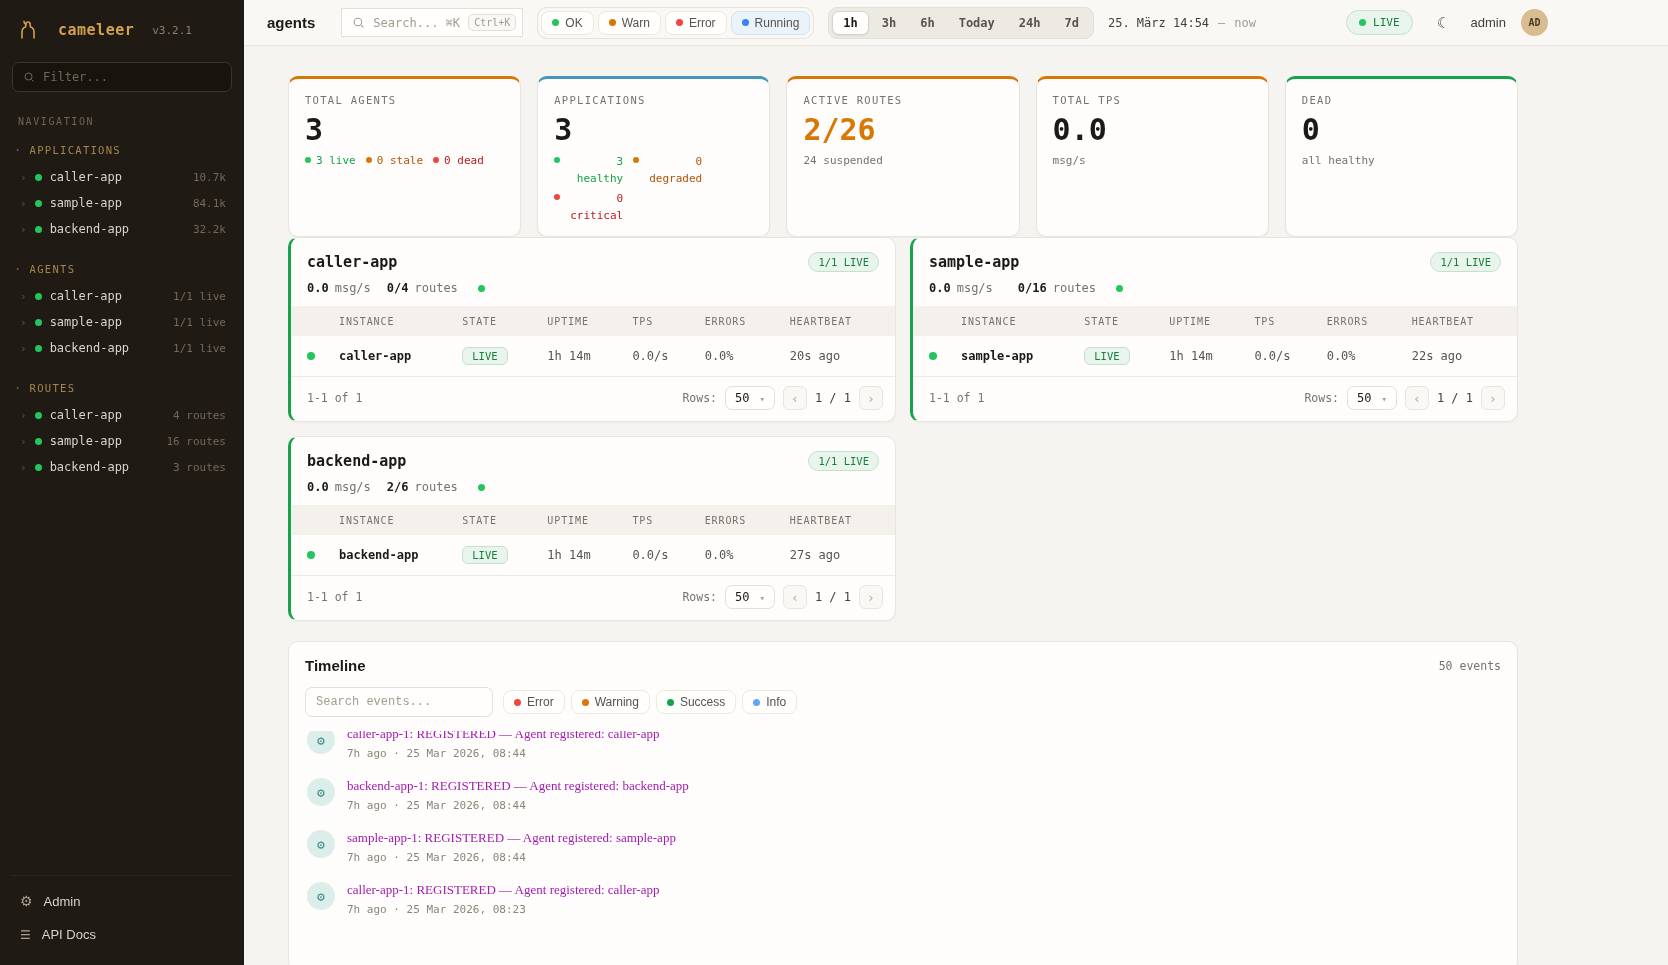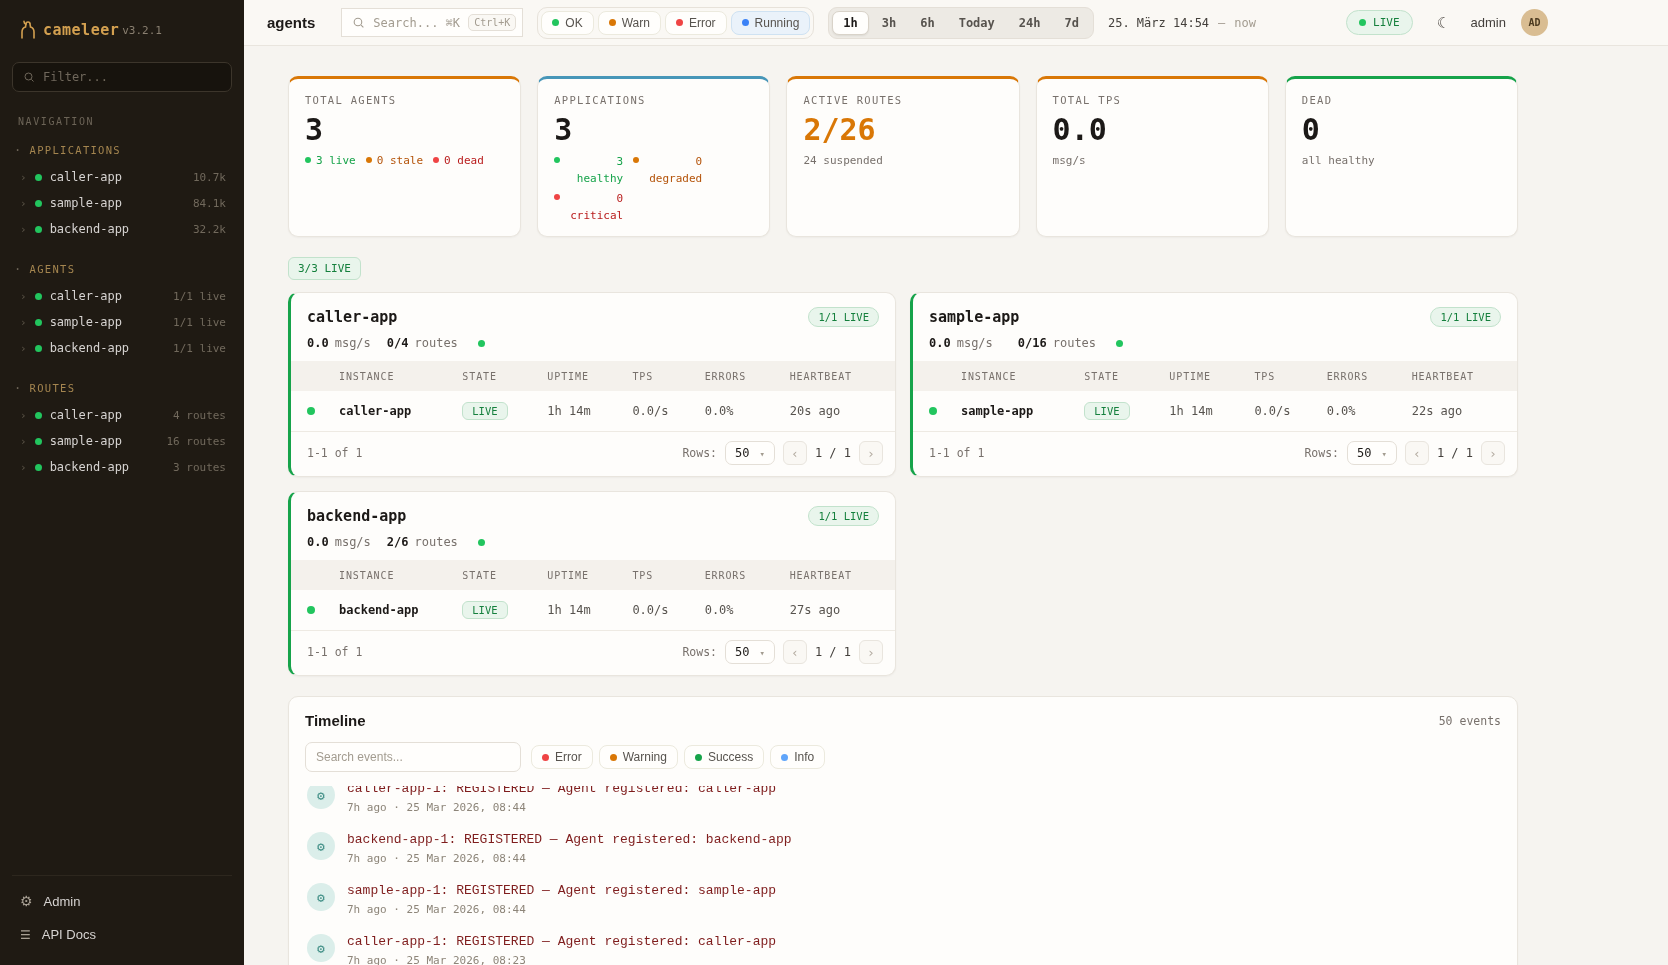--- a/index.html
+++ b/index.html
@@ -1,21 +1,21 @@
 <!DOCTYPE html>
 <html><head>
 <meta charset="utf-8">
 <style>
   * { margin:0; padding:0; box-sizing:border-box; }
   html,body { width:1668px; height:965px; overflow:hidden; }
   body { font-family:"DejaVu Sans Mono", monospace; font-size:13px; color:#1c1917; background:#f6f4f0; display:flex; }
 
   
   .sidebar { width:244px; min-width:244px; height:965px; background:#1f1a13; color:#d6d3d1; display:flex; flex-direction:column; padding:16px 12px 14px; }
-  .logo-row { display:flex; align-items:center; gap:3px; padding:2px 4px 20px; }
+  .logo-row { display:flex; align-items:center; gap:18px; padding:2px 4px 20px; }
   .logo-name { color:#d3a050; font-weight:bold; font-size:15px; letter-spacing:.5px; }
   .logo-version { color:#897f70; font-size:11px; }
   .filter-box { display:flex; align-items:center; gap:8px; background:#17130d; border:1px solid #3c352b; border-radius:7px; padding:7px 10px; margin-bottom:24px; color:#6f675b; }
   .filter-box input { background:transparent; border:none; outline:none; color:#cfc9c0; font-family:inherit; font-size:12px; width:100%; }
   .filter-box input::placeholder { color:#6f675b; }
   .nav-label { font-size:10px; letter-spacing:1.6px; color:#6c6457; padding:0 6px 12px; }
   .side-section { margin-bottom:16px; }
   .section-header { display:flex; align-items:center; gap:7px; font-size:10.5px; letter-spacing:1.3px; color:#a4854f; padding:4px 2px; margin-bottom:3px; cursor:pointer; }
   .section-header::before { content:"·"; color:#6c6457; font-size:12px; }
   .side-item { display:flex; align-items:center; gap:8px; padding:6px 6px 6px 8px; border-radius:6px; font-size:12px; color:#d6d3d1; cursor:pointer; }
@@ -96,29 +96,29 @@
   .caret-glyph::before { content:"\25BE"; color:#a39c90; font-size:9px; }
   .page-btn { width:24px; height:24px; border:1px solid #e9e5de; border-radius:6px; display:flex; align-items:center; justify-content:center; color:#b3aba0; background:#faf8f4; font-size:13px; cursor:pointer; }
   .page-indicator { font-size:12px; color:#44403c; }
 
   
   .timeline-card { background:#fefdfb; border:1px solid #e9e5de; border-radius:10px; box-shadow:0 1px 2px rgba(0,0,0,.04); margin-top:20px; padding:15px 16px 0; }
   .timeline-header { display:flex; align-items:center; justify-content:space-between; margin-bottom:13px; }
   .timeline-title { font-family:"Liberation Sans",sans-serif; font-weight:bold; font-size:15px; color:#1c1917; }
   .events-count { font-size:11.5px; color:#78716c; }
   .timeline-controls { display:flex; align-items:center; gap:10px; margin-bottom:14px; }
-  .event-search { width:216px; border:1px solid #e4dfd7; border-radius:7px; padding:7px 10px; font-size:12px; background:#fffefc; font-family:Liberation Sans, sans-serif; color:#57534e; outline:none; }
+  .event-search { width:188px; border:1px solid #e4dfd7; border-radius:7px; padding:7px 10px; font-size:12px; background:#fffefc; font-family:Liberation Mono, monospace; color:#57534e; outline:none; }
   .event-search::placeholder { color:#a39c90; }
   .t-chips { display:flex; gap:6px; }
   .timeline-list { height:240px; overflow:hidden; }
   .event-item { display:flex; gap:12px; padding:9px 2px; cursor:pointer; }
   .event-item:first-child { margin-top:-14px; }
   .event-icon { width:28px; height:28px; border-radius:50%; background:#dbeeea; color:#3f8e85; display:flex; align-items:center; justify-content:center; flex:none; }
   .event-icon::before { content:"\2699"; font-size:13px; }
-  .event-title { font-family:Liberation Mono, monospace; font-size:13px; color:#7f1d1d; margin-bottom:5px; }
+  .event-title { font-family:Liberation Serif, serif; font-size:13px; color:#a21caf; margin-bottom:5px; }
   .event-time { font-size:11px; color:#8d8579; }
   .mag-icon { display:flex; color:inherit; flex:none; }
 </style>
 </head>
 <body>
 
 <aside class="sidebar">
   <div class="logo-row">
     <svg width="24" height="24" viewBox="0 0 24 24" fill="none" stroke="#d3a050" stroke-width="1.6" stroke-linecap="round">
       <path d="M6 20v-6q0-4 3.5-5L10 6q0-2 2-2t2 2l.5 3Q18 10 18 14v6"></path>
@@ -334,23 +334,20 @@
         <div class="stat-subtext">msg/s</div>
       </div>
 
       <div class="stat-card accent-green">
         <div class="stat-label">DEAD</div>
         <div class="stat-value">0</div>
         <div class="stat-subtext">all healthy</div>
       </div>
     </div>
 
-    <div>
-      <span class="live-summary">3/3 LIVE</span>
-    </div>
 
     <div class="cards-grid">
 
       <div class="app-card">
         <div class="app-card-header">
           <span class="app-title">caller-app</span>
           <span class="live-badge">1/1 LIVE</span>
         </div>
         <div class="app-meta">
           <span class="meta-strong">0.0</span>

